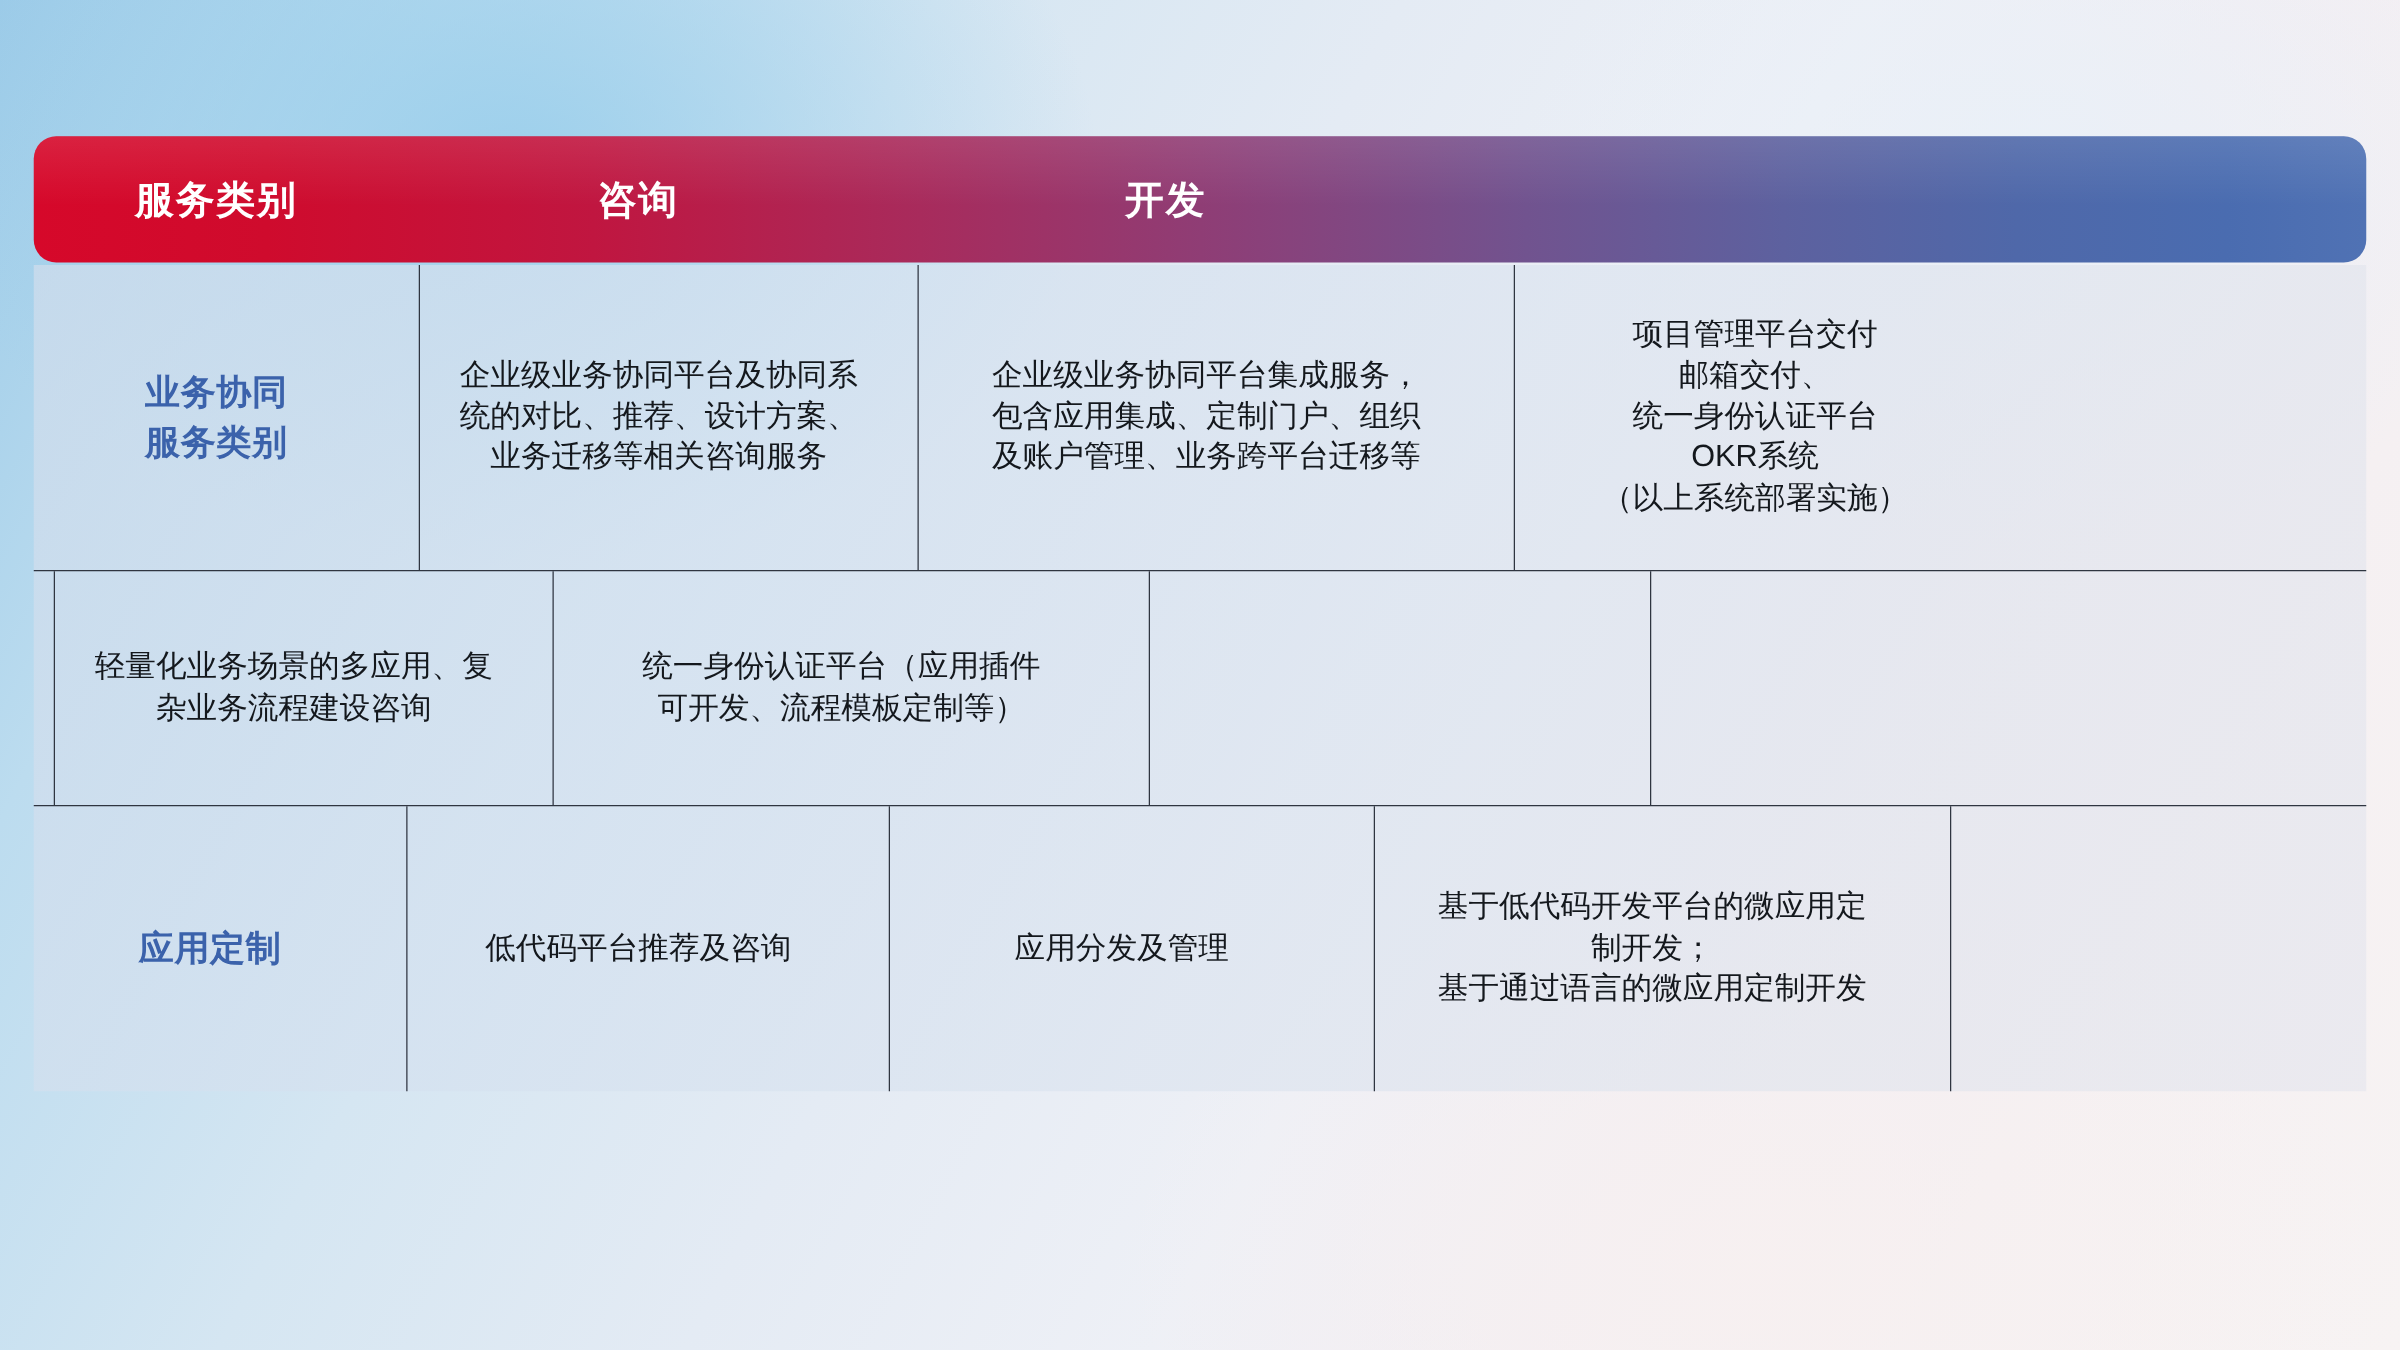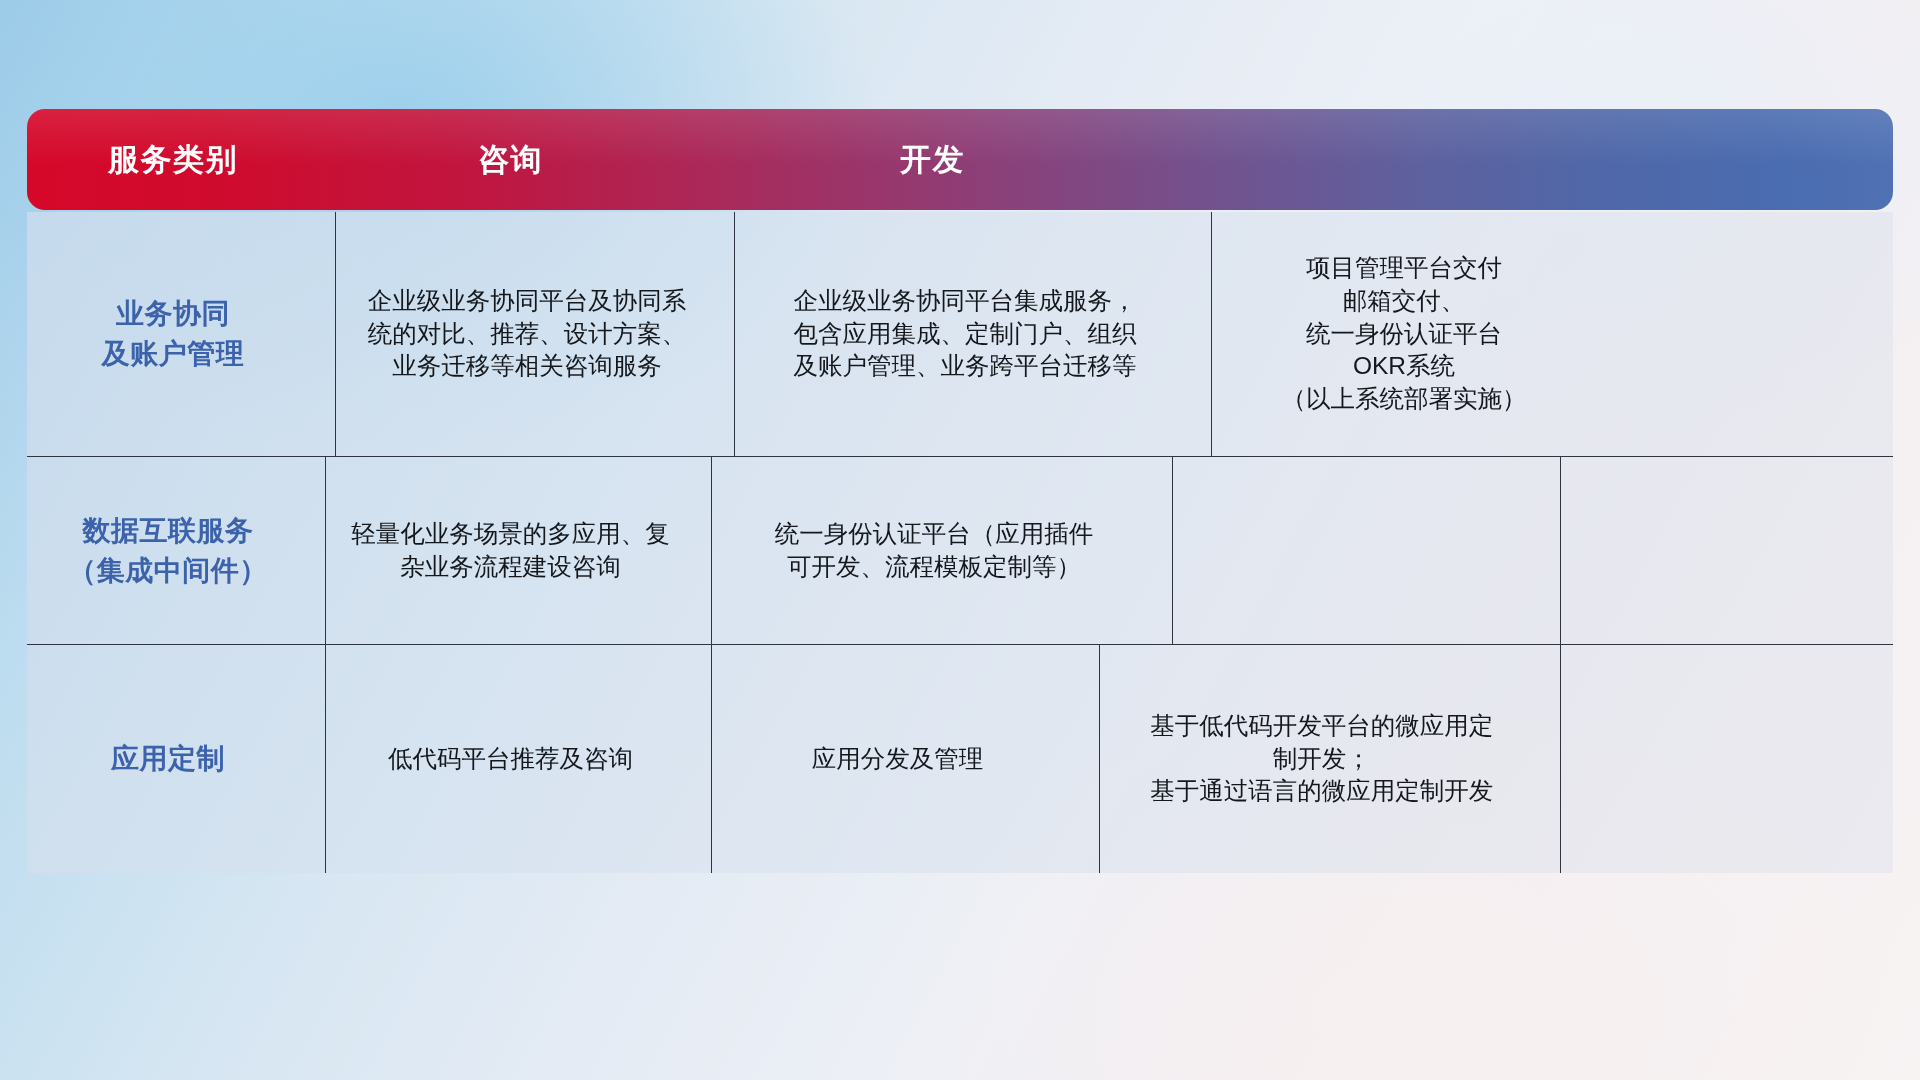--- a/index.html
+++ b/index.html
@@ -140,37 +140,35 @@
   <div class="thead">
     <div class="th c0">服务类别</div>
     <div class="th c1">咨询</div>
     <div class="th c2">开发</div>
   </div>
 
   <div class="tbody">
 
     <div class="tr r0">
       <div class="td category c0">业务协同
-及账户管理</div>
+服务类别</div>
       <div class="td divider c1">企业级业务协同平台及协同系
 统的对比、推荐、设计方案、
 业务迁移等相关咨询服务</div>
       <div class="td divider c2">企业级业务协同平台集成服务，
 包含应用集成、定制门户、组织
 及账户管理、业务跨平台迁移等</div>
       <div class="td divider c3">项目管理平台交付
 邮箱交付、
 统一身份认证平台
 OKR系统
 （以上系统部署实施）</div>
     </div>
 
     <div class="tr r1">
-      <div class="td category c0">数据互联服务
-（集成中间件）</div>
       <div class="td divider c1">轻量化业务场景的多应用、复
 杂业务流程建设咨询</div>
       <div class="td divider c2">统一身份认证平台（应用插件
 可开发、流程模板定制等）</div>
       <div class="td divider c3"></div>
       <div class="td divider c4"></div>
     </div>
 
     <div class="tr r2">
       <div class="td category c0">应用定制</div>

